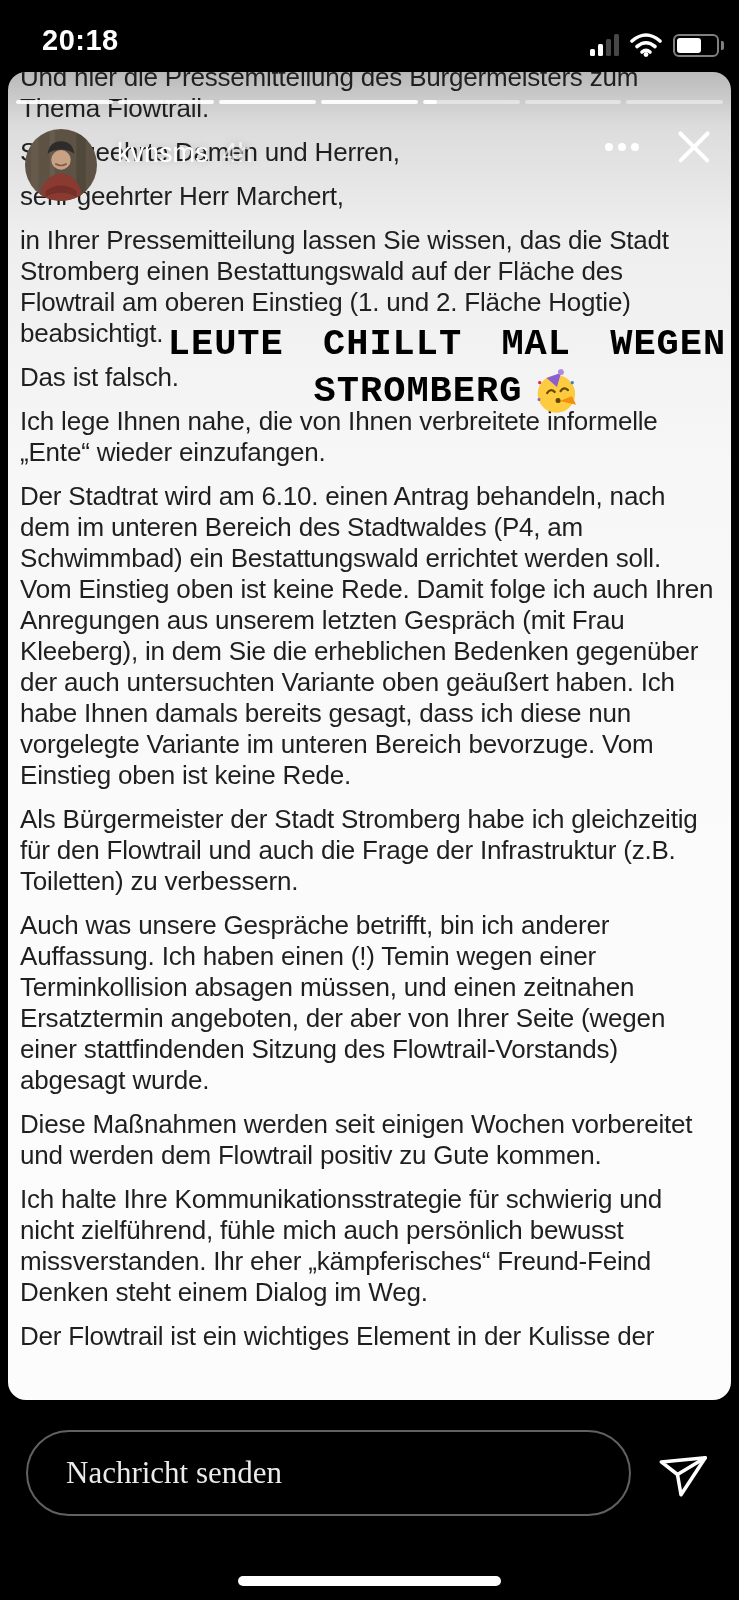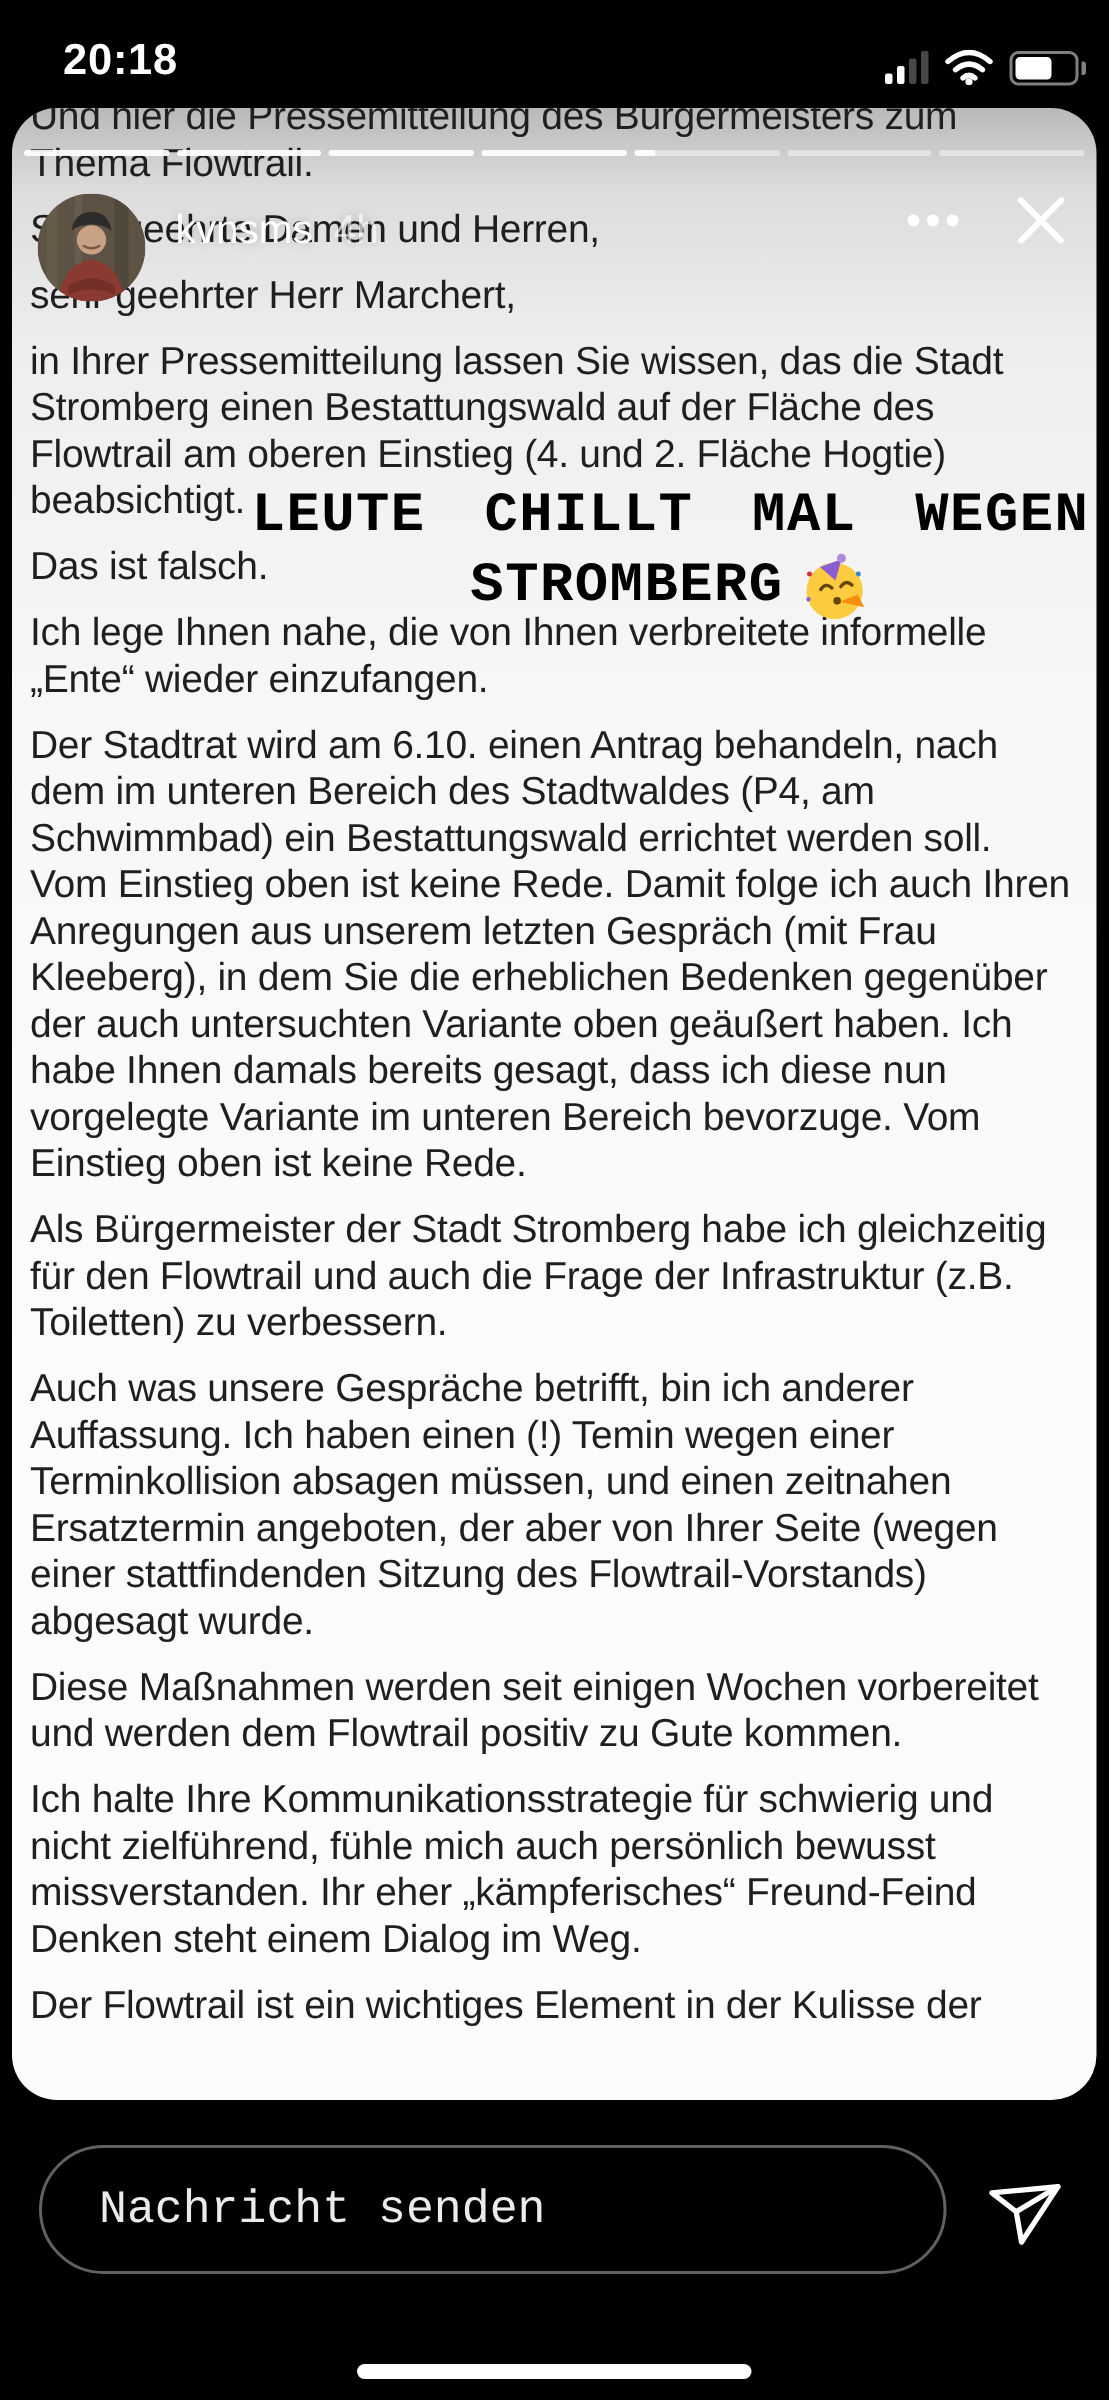--- a/index.html
+++ b/index.html
@@ -18,21 +18,21 @@
   .sig-bars i.dim{background:rgba(255,255,255,.28);}
   .s1{height:7px}.s2{height:12px}.s3{height:17px}.s4{height:22px}
   .battery{position:relative;width:46px;height:23px;}
   .battery .shell{position:absolute;inset:0;border:2px solid rgba(255,255,255,.5);border-radius:6px;}
   .battery .fill{position:absolute;left:4px;top:4px;height:15px;background:#fff;border-radius:3px;}
   .battery .tip{position:absolute;right:-5px;top:7px;width:3px;height:9px;background:rgba(255,255,255,.5);border-radius:0 2px 2px 0;}
 
   
   .story-card{
     position:absolute;left:8px;top:72px;width:723px;height:1328px;
-    border-radius:30px;overflow:hidden;
+    border-radius:18px;overflow:hidden;
     background:linear-gradient(180deg,#b9b9b9 0%,#dcdcdc 4%,#eeeeee 12%,#f7f7f7 30%,#fbfbfb 60%,#fcfcfc 100%);
   }
 
   .progress-bar{position:absolute;left:8px;right:8px;top:28px;display:flex;gap:5px;z-index:5;}
   .progress-bar .seg{flex:1;height:4px;border-radius:2px;background:rgba(255,255,255,.45);overflow:hidden;}
   .progress-bar .seg.watched{background:rgba(255,255,255,.92);}
   .progress-bar .seg .cur{display:block;height:100%;background:#fff;border-radius:2px;}
 
   .story-header{position:absolute;left:0;top:0;width:100%;height:210px;z-index:6;pointer-events:none;}
   .avatar{position:absolute;left:17px;top:57px;width:72px;height:72px;border-radius:50%;overflow:hidden;pointer-events:auto;}
@@ -62,21 +62,21 @@
   }
   .caption .cap-row{display:flex;justify-content:center;align-items:center;gap:10px;}
   .party-emoji{width:48px;height:48px;transform:rotate(-8deg);}
 
   
   .composer{position:absolute;left:26px;top:1430px;width:605px;height:86px;
     border:2px solid rgba(255,255,255,.38);border-radius:45px;box-sizing:border-box;
     display:flex;align-items:center;background:transparent;}
   .composer input{
     width:100%;background:transparent;border:none;outline:none;
-    color:#fff;font-size:31px;padding:0 20px 0 38px;font-family:Liberation Mono, monospace;}
+    color:#fff;font-size:31px;padding:0 20px 0 38px;font-family:Liberation Serif, serif;}
   .composer input::placeholder{color:rgba(255,255,255,.92);opacity:1;}
   .send-btn{position:absolute;left:651px;top:1444px;width:58px;height:58px;display:flex;align-items:center;justify-content:center;}
   .send-btn svg{transform:rotate(14deg);}
 
   .home-indicator{position:absolute;left:238px;top:1576px;width:263px;height:10px;border-radius:5px;background:#fff;}
 </style>
 </head>
 <body>
 
 <div class="status-bar">
@@ -111,21 +111,21 @@
       </div>
       <div class="para">
         <div class="line">Sehr geehrte Damen und Herren,</div>
       </div>
       <div class="para">
         <div class="line">sehr geehrter Herr Marchert,</div>
       </div>
       <div class="para">
         <div class="line">in Ihrer Pressemitteilung lassen Sie wissen, das die Stadt</div>
         <div class="line">Stromberg einen Bestattungswald auf der Fläche des</div>
-        <div class="line">Flowtrail am oberen Einstieg (4. und 2. Fläche Hogtie)</div>
+        <div class="line">Flowtrail am oberen Einstieg (1. und 2. Fläche Hogtie)</div>
         <div class="line">beabsichtigt.</div>
       </div>
       <div class="para">
         <div class="line">Das ist falsch.</div>
       </div>
       <div class="para">
         <div class="line">Ich lege Ihnen nahe, die von Ihnen verbreitete informelle</div>
         <div class="line">„Ente“ wieder einzufangen.</div>
       </div>
       <div class="para">

